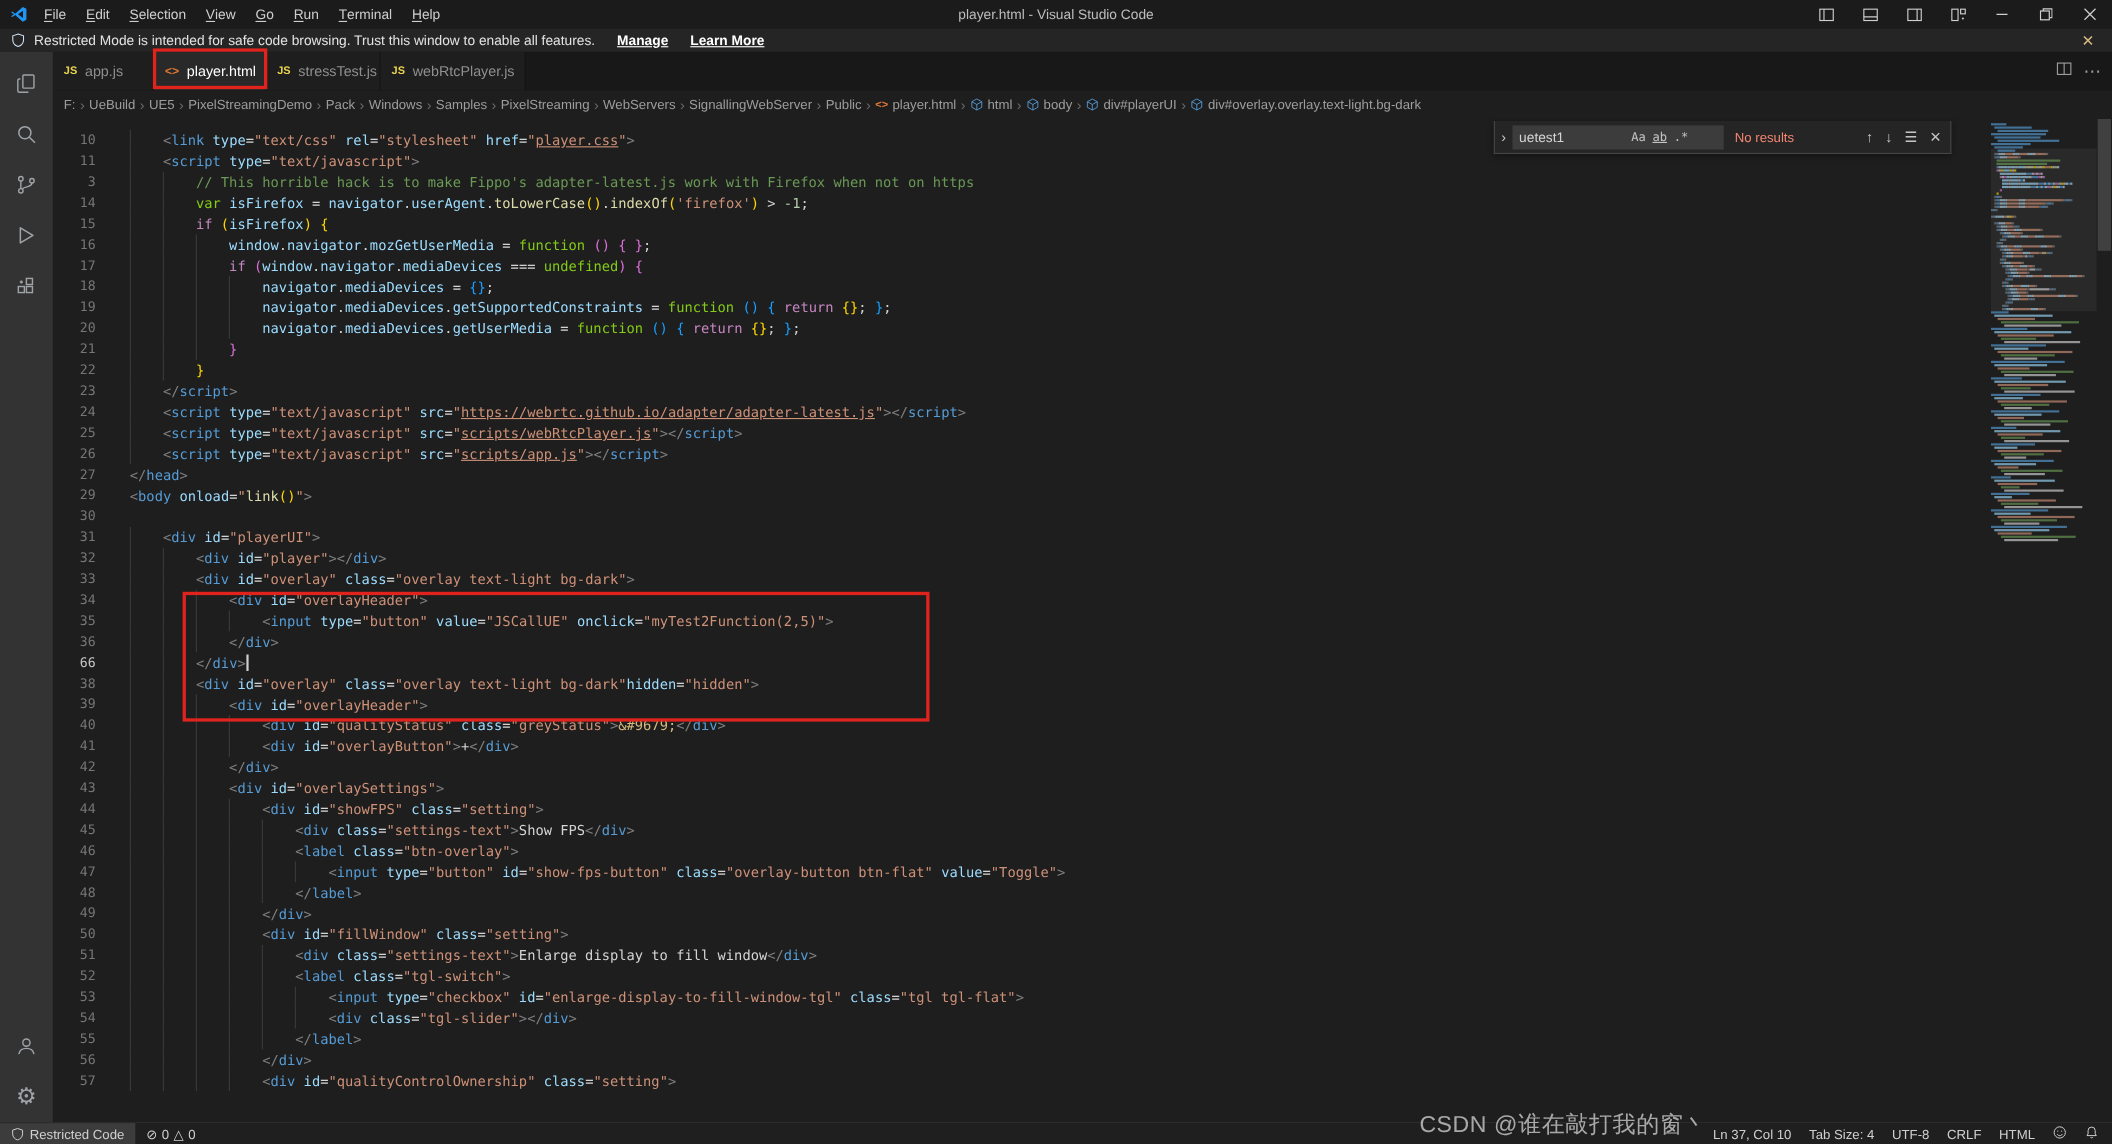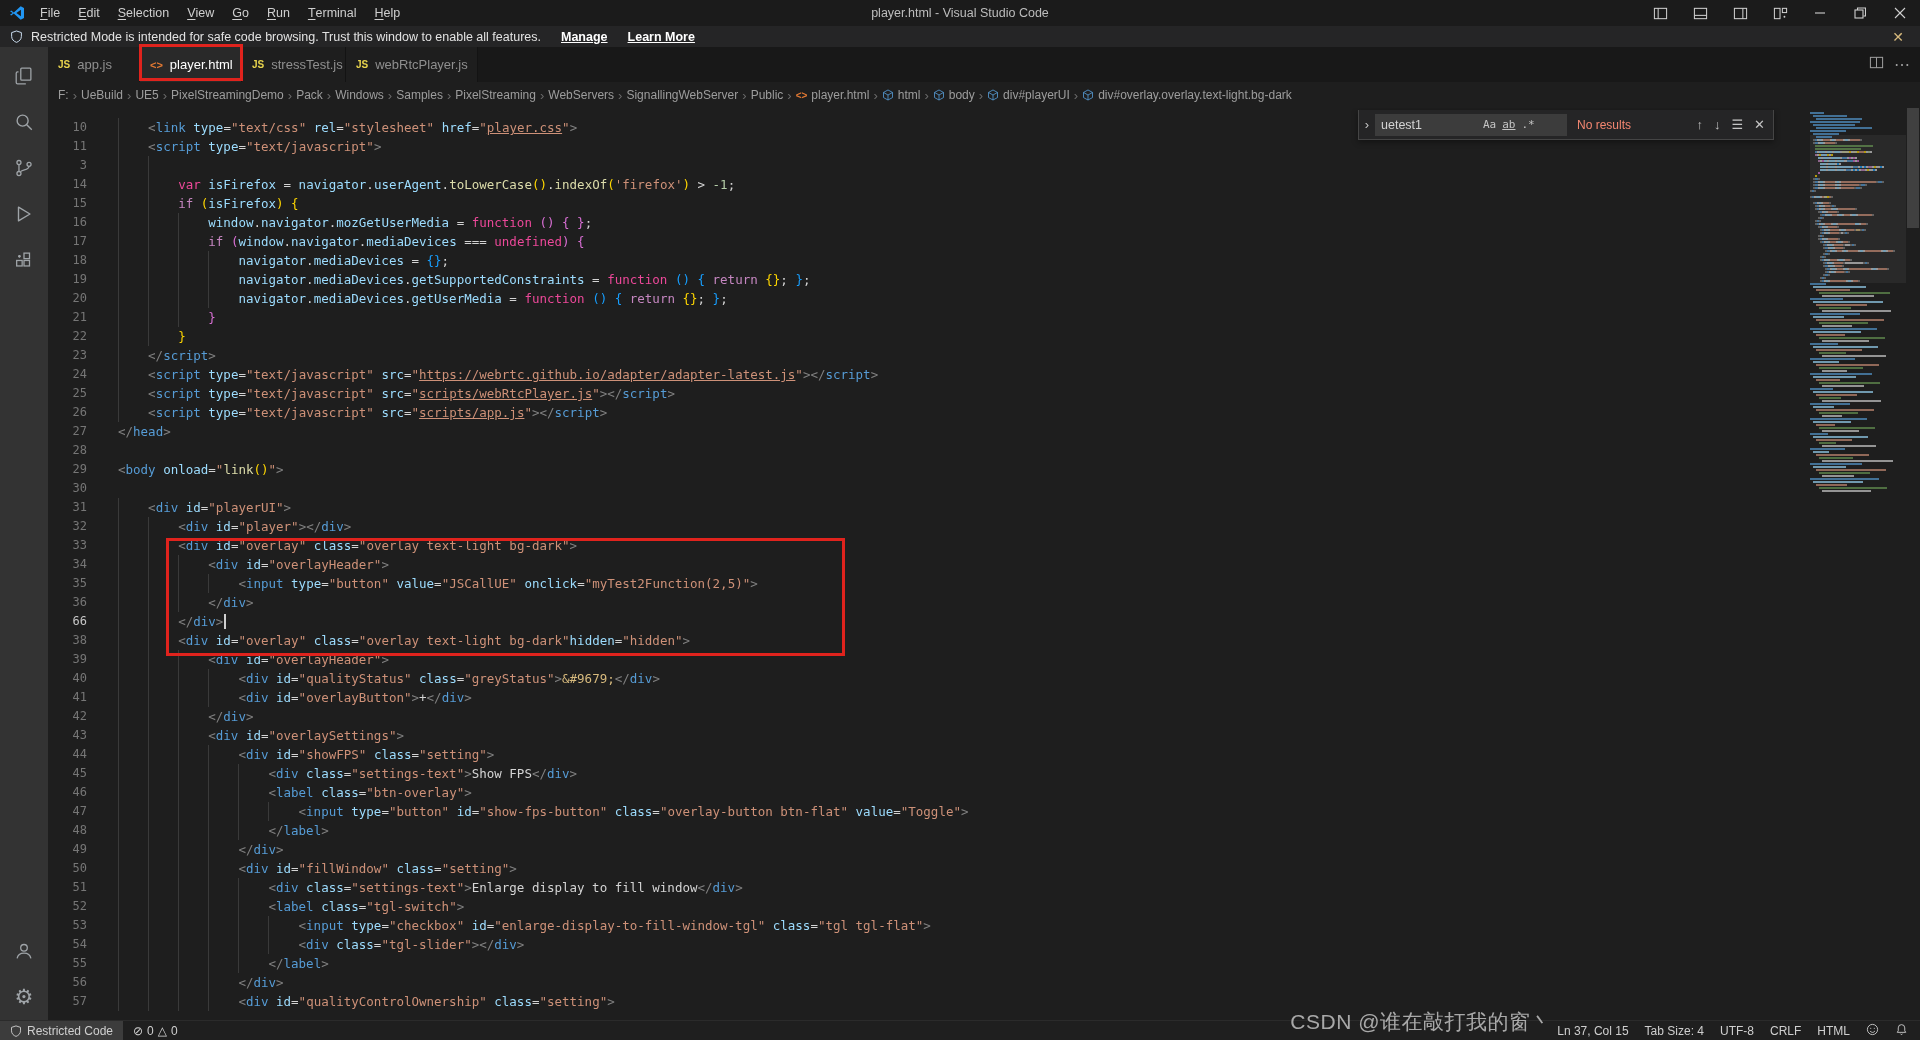--- a/index.html
+++ b/index.html
@@ -48,21 +48,21 @@
   
   .editor{position:absolute;left:48px;top:108px;right:0;bottom:20px;overflow:hidden;background:#1e1e1e;z-index:1}
   .code{padding-top:10px}
   .code-row{display:flex;height:19px;line-height:19px;font-family:"DejaVu Sans Mono","Liberation Mono",monospace;font-size:12.5px;white-space:pre}
   .ln{width:45px;flex:none;text-align:right;color:#767676;font-size:12px;padding-right:6px;user-select:none}
   .ln.cur{color:#c6c6c6}
   .code-content{padding-left:25px;display:flex;align-items:stretch}
   .guide{display:inline-block;width:4ch;border-left:1px solid #3a3a3a;height:19px;flex:none}
   .caret{display:inline-block;width:2px;height:15px;background:#cfcfcf;margin-top:2px;margin-left:1px}
   .tk-p{color:#808080}.tk-t{color:#569cd6}.tk-a{color:#9cdcfe}.tk-s{color:#ce9178}
-  .tk-u{color:#ce9178;text-decoration:underline}.tk-c{color:#6a9955}.tk-k{color:#ec4899}
+  .tk-u{color:#ce9178;text-decoration:underline}.tk-c{color:#6a9955}.tk-k{color:#84cc16}
   .tk-q{color:#c586c0}.tk-i{color:#9cdcfe}.tk-m{color:#dcdcaa}.tk-n{color:#b5cea8}
   .tk-o{color:#d4d4d4}.tk-x{color:#d4d4d4}.tk-e{color:#d7ba7d}
   .tk-b1{color:#ffd700}.tk-b2{color:#da70d6}.tk-b3{color:#179fff}
 
   
   .find{position:absolute;top:2px;right:146px;width:416px;height:30px;background:#252526;border:1px solid #454545;border-top:none;display:flex;align-items:center;box-shadow:0 2px 6px rgba(0,0,0,.4);z-index:8}
   .find-toggle{width:16px;height:100%;display:flex;align-items:center;justify-content:center;color:#c5c5c5;font-size:13px;cursor:pointer}
   .find-input-wrap{display:flex;align-items:center;background:#3c3c3c;height:22px;width:192px;padding:0 4px 0 6px}
   .find-input{background:transparent;border:none;outline:none;color:#d4d4d4;font-size:12.5px;width:96px;font-family:"Liberation Sans",sans-serif}
   .find-opt{color:#c5c5c5;font-size:11px;margin-left:6px;cursor:pointer;font-family:"DejaVu Sans Mono",monospace}
@@ -289,36 +289,35 @@
     <span class="bc-item"><span><svg width="12" height="12" viewBox="0 0 16 16" style="vertical-align:-2px">
           <path d="M8 1.3 14 4.6v6.8L8 14.7 2 11.4V4.6L8 1.3z" fill="none" stroke="#569cd6" stroke-width="1.1"></path>
           <path d="M2 4.6 8 8l6-3.4M8 8v6.7" fill="none" stroke="#569cd6" stroke-width="1.1"></path>
         </svg></span>div#overlay.overlay.text-light.bg-dark</span>
   </div>
 
 <div class="editor">
   <div class="code">
       <div class="code-row"><div class="ln">10</div><div class="code-content"><span class="guide"></span><span class="tk-p">&lt;</span><span class="tk-t">link</span><span class="tk-x"> </span><span class="tk-a">type</span><span class="tk-o">=</span><span class="tk-s">"text/css"</span><span class="tk-x"> </span><span class="tk-a">rel</span><span class="tk-o">=</span><span class="tk-s">"stylesheet"</span><span class="tk-x"> </span><span class="tk-a">href</span><span class="tk-o">=</span><span class="tk-s">"</span><span class="tk-u">player.css</span><span class="tk-s">"</span><span class="tk-p">&gt;</span></div></div>
       <div class="code-row"><div class="ln">11</div><div class="code-content"><span class="guide"></span><span class="tk-p">&lt;</span><span class="tk-t">script</span><span class="tk-x"> </span><span class="tk-a">type</span><span class="tk-o">=</span><span class="tk-s">"text/javascript"</span><span class="tk-p">&gt;</span></div></div>
-      <div class="code-row"><div class="ln">3</div><div class="code-content"><span class="guide"></span><span class="guide"></span></div></div>
+      <div class="code-row"><div class="ln">3</div><div class="code-content"><span class="guide"></span><span class="guide"></span><span class="tk-c">// This horrible hack is to make Fippo's adapter-latest.js work with Firefox when not on https</span></div></div>
       <div class="code-row"><div class="ln">14</div><div class="code-content"><span class="guide"></span><span class="guide"></span><span class="tk-k">var</span><span class="tk-x"> </span><span class="tk-i">isFirefox</span><span class="tk-o"> = </span><span class="tk-i">navigator</span><span class="tk-o">.</span><span class="tk-i">userAgent</span><span class="tk-o">.</span><span class="tk-m">toLowerCase</span><span class="tk-b1">()</span><span class="tk-o">.</span><span class="tk-m">indexOf</span><span class="tk-b1">(</span><span class="tk-s">'firefox'</span><span class="tk-b1">)</span><span class="tk-o"> &gt; </span><span class="tk-n">-1</span><span class="tk-o">;</span></div></div>
       <div class="code-row"><div class="ln">15</div><div class="code-content"><span class="guide"></span><span class="guide"></span><span class="tk-q">if</span><span class="tk-x"> </span><span class="tk-b1">(</span><span class="tk-i">isFirefox</span><span class="tk-b1">)</span><span class="tk-x"> </span><span class="tk-b1">{</span></div></div>
       <div class="code-row"><div class="ln">16</div><div class="code-content"><span class="guide"></span><span class="guide"></span><span class="guide"></span><span class="tk-i">window</span><span class="tk-o">.</span><span class="tk-i">navigator</span><span class="tk-o">.</span><span class="tk-i">mozGetUserMedia</span><span class="tk-o"> = </span><span class="tk-k">function</span><span class="tk-x"> </span><span class="tk-b2">()</span><span class="tk-x"> </span><span class="tk-b2">{ }</span><span class="tk-o">;</span></div></div>
       <div class="code-row"><div class="ln">17</div><div class="code-content"><span class="guide"></span><span class="guide"></span><span class="guide"></span><span class="tk-q">if</span><span class="tk-x"> </span><span class="tk-b2">(</span><span class="tk-i">window</span><span class="tk-o">.</span><span class="tk-i">navigator</span><span class="tk-o">.</span><span class="tk-i">mediaDevices</span><span class="tk-o"> === </span><span class="tk-k">undefined</span><span class="tk-b2">)</span><span class="tk-x"> </span><span class="tk-b2">{</span></div></div>
       <div class="code-row"><div class="ln">18</div><div class="code-content"><span class="guide"></span><span class="guide"></span><span class="guide"></span><span class="guide"></span><span class="tk-i">navigator</span><span class="tk-o">.</span><span class="tk-i">mediaDevices</span><span class="tk-o"> = </span><span class="tk-b3">{}</span><span class="tk-o">;</span></div></div>
       <div class="code-row"><div class="ln">19</div><div class="code-content"><span class="guide"></span><span class="guide"></span><span class="guide"></span><span class="guide"></span><span class="tk-i">navigator</span><span class="tk-o">.</span><span class="tk-i">mediaDevices</span><span class="tk-o">.</span><span class="tk-i">getSupportedConstraints</span><span class="tk-o"> = </span><span class="tk-k">function</span><span class="tk-x"> </span><span class="tk-b3">()</span><span class="tk-x"> </span><span class="tk-b3">{</span><span class="tk-x"> </span><span class="tk-q">return</span><span class="tk-x"> </span><span class="tk-b1">{}</span><span class="tk-o">;</span><span class="tk-x"> </span><span class="tk-b3">}</span><span class="tk-o">;</span></div></div>
       <div class="code-row"><div class="ln">20</div><div class="code-content"><span class="guide"></span><span class="guide"></span><span class="guide"></span><span class="guide"></span><span class="tk-i">navigator</span><span class="tk-o">.</span><span class="tk-i">mediaDevices</span><span class="tk-o">.</span><span class="tk-i">getUserMedia</span><span class="tk-o"> = </span><span class="tk-k">function</span><span class="tk-x"> </span><span class="tk-b3">()</span><span class="tk-x"> </span><span class="tk-b3">{</span><span class="tk-x"> </span><span class="tk-q">return</span><span class="tk-x"> </span><span class="tk-b1">{}</span><span class="tk-o">;</span><span class="tk-x"> </span><span class="tk-b3">}</span><span class="tk-o">;</span></div></div>
       <div class="code-row"><div class="ln">21</div><div class="code-content"><span class="guide"></span><span class="guide"></span><span class="guide"></span><span class="tk-b2">}</span></div></div>
       <div class="code-row"><div class="ln">22</div><div class="code-content"><span class="guide"></span><span class="guide"></span><span class="tk-b1">}</span></div></div>
       <div class="code-row"><div class="ln">23</div><div class="code-content"><span class="guide"></span><span class="tk-p">&lt;/</span><span class="tk-t">script</span><span class="tk-p">&gt;</span></div></div>
       <div class="code-row"><div class="ln">24</div><div class="code-content"><span class="guide"></span><span class="tk-p">&lt;</span><span class="tk-t">script</span><span class="tk-x"> </span><span class="tk-a">type</span><span class="tk-o">=</span><span class="tk-s">"text/javascript"</span><span class="tk-x"> </span><span class="tk-a">src</span><span class="tk-o">=</span><span class="tk-s">"</span><span class="tk-u">https://webrtc.github.io/adapter/adapter-latest.js</span><span class="tk-s">"</span><span class="tk-p">&gt;&lt;/</span><span class="tk-t">script</span><span class="tk-p">&gt;</span></div></div>
       <div class="code-row"><div class="ln">25</div><div class="code-content"><span class="guide"></span><span class="tk-p">&lt;</span><span class="tk-t">script</span><span class="tk-x"> </span><span class="tk-a">type</span><span class="tk-o">=</span><span class="tk-s">"text/javascript"</span><span class="tk-x"> </span><span class="tk-a">src</span><span class="tk-o">=</span><span class="tk-s">"</span><span class="tk-u">scripts/webRtcPlayer.js</span><span class="tk-s">"</span><span class="tk-p">&gt;&lt;/</span><span class="tk-t">script</span><span class="tk-p">&gt;</span></div></div>
       <div class="code-row"><div class="ln">26</div><div class="code-content"><span class="guide"></span><span class="tk-p">&lt;</span><span class="tk-t">script</span><span class="tk-x"> </span><span class="tk-a">type</span><span class="tk-o">=</span><span class="tk-s">"text/javascript"</span><span class="tk-x"> </span><span class="tk-a">src</span><span class="tk-o">=</span><span class="tk-s">"</span><span class="tk-u">scripts/app.js</span><span class="tk-s">"</span><span class="tk-p">&gt;&lt;/</span><span class="tk-t">script</span><span class="tk-p">&gt;</span></div></div>
       <div class="code-row"><div class="ln">27</div><div class="code-content"><span class="tk-p">&lt;/</span><span class="tk-t">head</span><span class="tk-p">&gt;</span></div></div>
-      <div class="code-row"><div class="ln">28</div><div class="code-content"></div></div>
       <div class="code-row"><div class="ln">29</div><div class="code-content"><span class="tk-p">&lt;</span><span class="tk-t">body</span><span class="tk-x"> </span><span class="tk-a">onload</span><span class="tk-o">=</span><span class="tk-s">"</span><span class="tk-m">link</span><span class="tk-b1">()</span><span class="tk-s">"</span><span class="tk-p">&gt;</span></div></div>
       <div class="code-row"><div class="ln">30</div><div class="code-content"></div></div>
       <div class="code-row"><div class="ln">31</div><div class="code-content"><span class="guide"></span><span class="tk-p">&lt;</span><span class="tk-t">div</span><span class="tk-x"> </span><span class="tk-a">id</span><span class="tk-o">=</span><span class="tk-s">"playerUI"</span><span class="tk-p">&gt;</span></div></div>
       <div class="code-row"><div class="ln">32</div><div class="code-content"><span class="guide"></span><span class="guide"></span><span class="tk-p">&lt;</span><span class="tk-t">div</span><span class="tk-x"> </span><span class="tk-a">id</span><span class="tk-o">=</span><span class="tk-s">"player"</span><span class="tk-p">&gt;&lt;/</span><span class="tk-t">div</span><span class="tk-p">&gt;</span></div></div>
       <div class="code-row"><div class="ln">33</div><div class="code-content"><span class="guide"></span><span class="guide"></span><span class="tk-p">&lt;</span><span class="tk-t">div</span><span class="tk-x"> </span><span class="tk-a">id</span><span class="tk-o">=</span><span class="tk-s">"overlay"</span><span class="tk-x"> </span><span class="tk-a">class</span><span class="tk-o">=</span><span class="tk-s">"overlay text-light bg-dark"</span><span class="tk-p">&gt;</span></div></div>
       <div class="code-row"><div class="ln">34</div><div class="code-content"><span class="guide"></span><span class="guide"></span><span class="guide"></span><span class="tk-p">&lt;</span><span class="tk-t">div</span><span class="tk-x"> </span><span class="tk-a">id</span><span class="tk-o">=</span><span class="tk-s">"overlayHeader"</span><span class="tk-p">&gt;</span></div></div>
       <div class="code-row"><div class="ln">35</div><div class="code-content"><span class="guide"></span><span class="guide"></span><span class="guide"></span><span class="guide"></span><span class="tk-p">&lt;</span><span class="tk-t">input</span><span class="tk-x"> </span><span class="tk-a">type</span><span class="tk-o">=</span><span class="tk-s">"button"</span><span class="tk-x"> </span><span class="tk-a">value</span><span class="tk-o">=</span><span class="tk-s">"JSCallUE"</span><span class="tk-x"> </span><span class="tk-a">onclick</span><span class="tk-o">=</span><span class="tk-s">"myTest2Function(2,5)"</span><span class="tk-p">&gt;</span></div></div>
       <div class="code-row"><div class="ln">36</div><div class="code-content"><span class="guide"></span><span class="guide"></span><span class="guide"></span><span class="tk-p">&lt;/</span><span class="tk-t">div</span><span class="tk-p">&gt;</span></div></div>
       <div class="code-row"><div class="ln cur">66</div><div class="code-content"><span class="guide"></span><span class="guide"></span><span class="tk-p">&lt;/</span><span class="tk-t">div</span><span class="tk-p">&gt;</span><span class="caret"></span></div></div>
       <div class="code-row"><div class="ln">38</div><div class="code-content"><span class="guide"></span><span class="guide"></span><span class="tk-p">&lt;</span><span class="tk-t">div</span><span class="tk-x"> </span><span class="tk-a">id</span><span class="tk-o">=</span><span class="tk-s">"overlay"</span><span class="tk-x"> </span><span class="tk-a">class</span><span class="tk-o">=</span><span class="tk-s">"overlay text-light bg-dark"</span><span class="tk-a">hidden</span><span class="tk-o">=</span><span class="tk-s">"hidden"</span><span class="tk-p">&gt;</span></div></div>
@@ -1129,21 +1128,21 @@
       <span>Restricted Code</span>
     </span>
     <span class="sb-problems">
       <span class="sb-glyph">⊘</span>
       <span>0</span>
       <span class="sb-glyph">△</span>
       <span>0</span>
     </span>
   </div>
   <div class="sb-right">
-    <span class="sb-item">Ln 37, Col 15</span>
+    <span class="sb-item">Ln 37, Col 10</span>
     <span class="sb-item">Tab Size: 4</span>
     <span class="sb-item">UTF-8</span>
     <span class="sb-item">CRLF</span>
     <span class="sb-item">HTML</span>
     <span class="sb-item"><svg width="13" height="13" viewBox="0 0 16 16" fill="none" stroke="#cfcfcf" stroke-width="1.1">
           <circle cx="8" cy="8" r="6.3"></circle>
           <circle cx="5.8" cy="6.5" r=".7" fill="#cfcfcf" stroke="none"></circle>
           <circle cx="10.2" cy="6.5" r=".7" fill="#cfcfcf" stroke="none"></circle>
           <path d="M5 9.8c.8 1.2 1.8 1.8 3 1.8s2.2-.6 3-1.8"></path>
         </svg></span>

